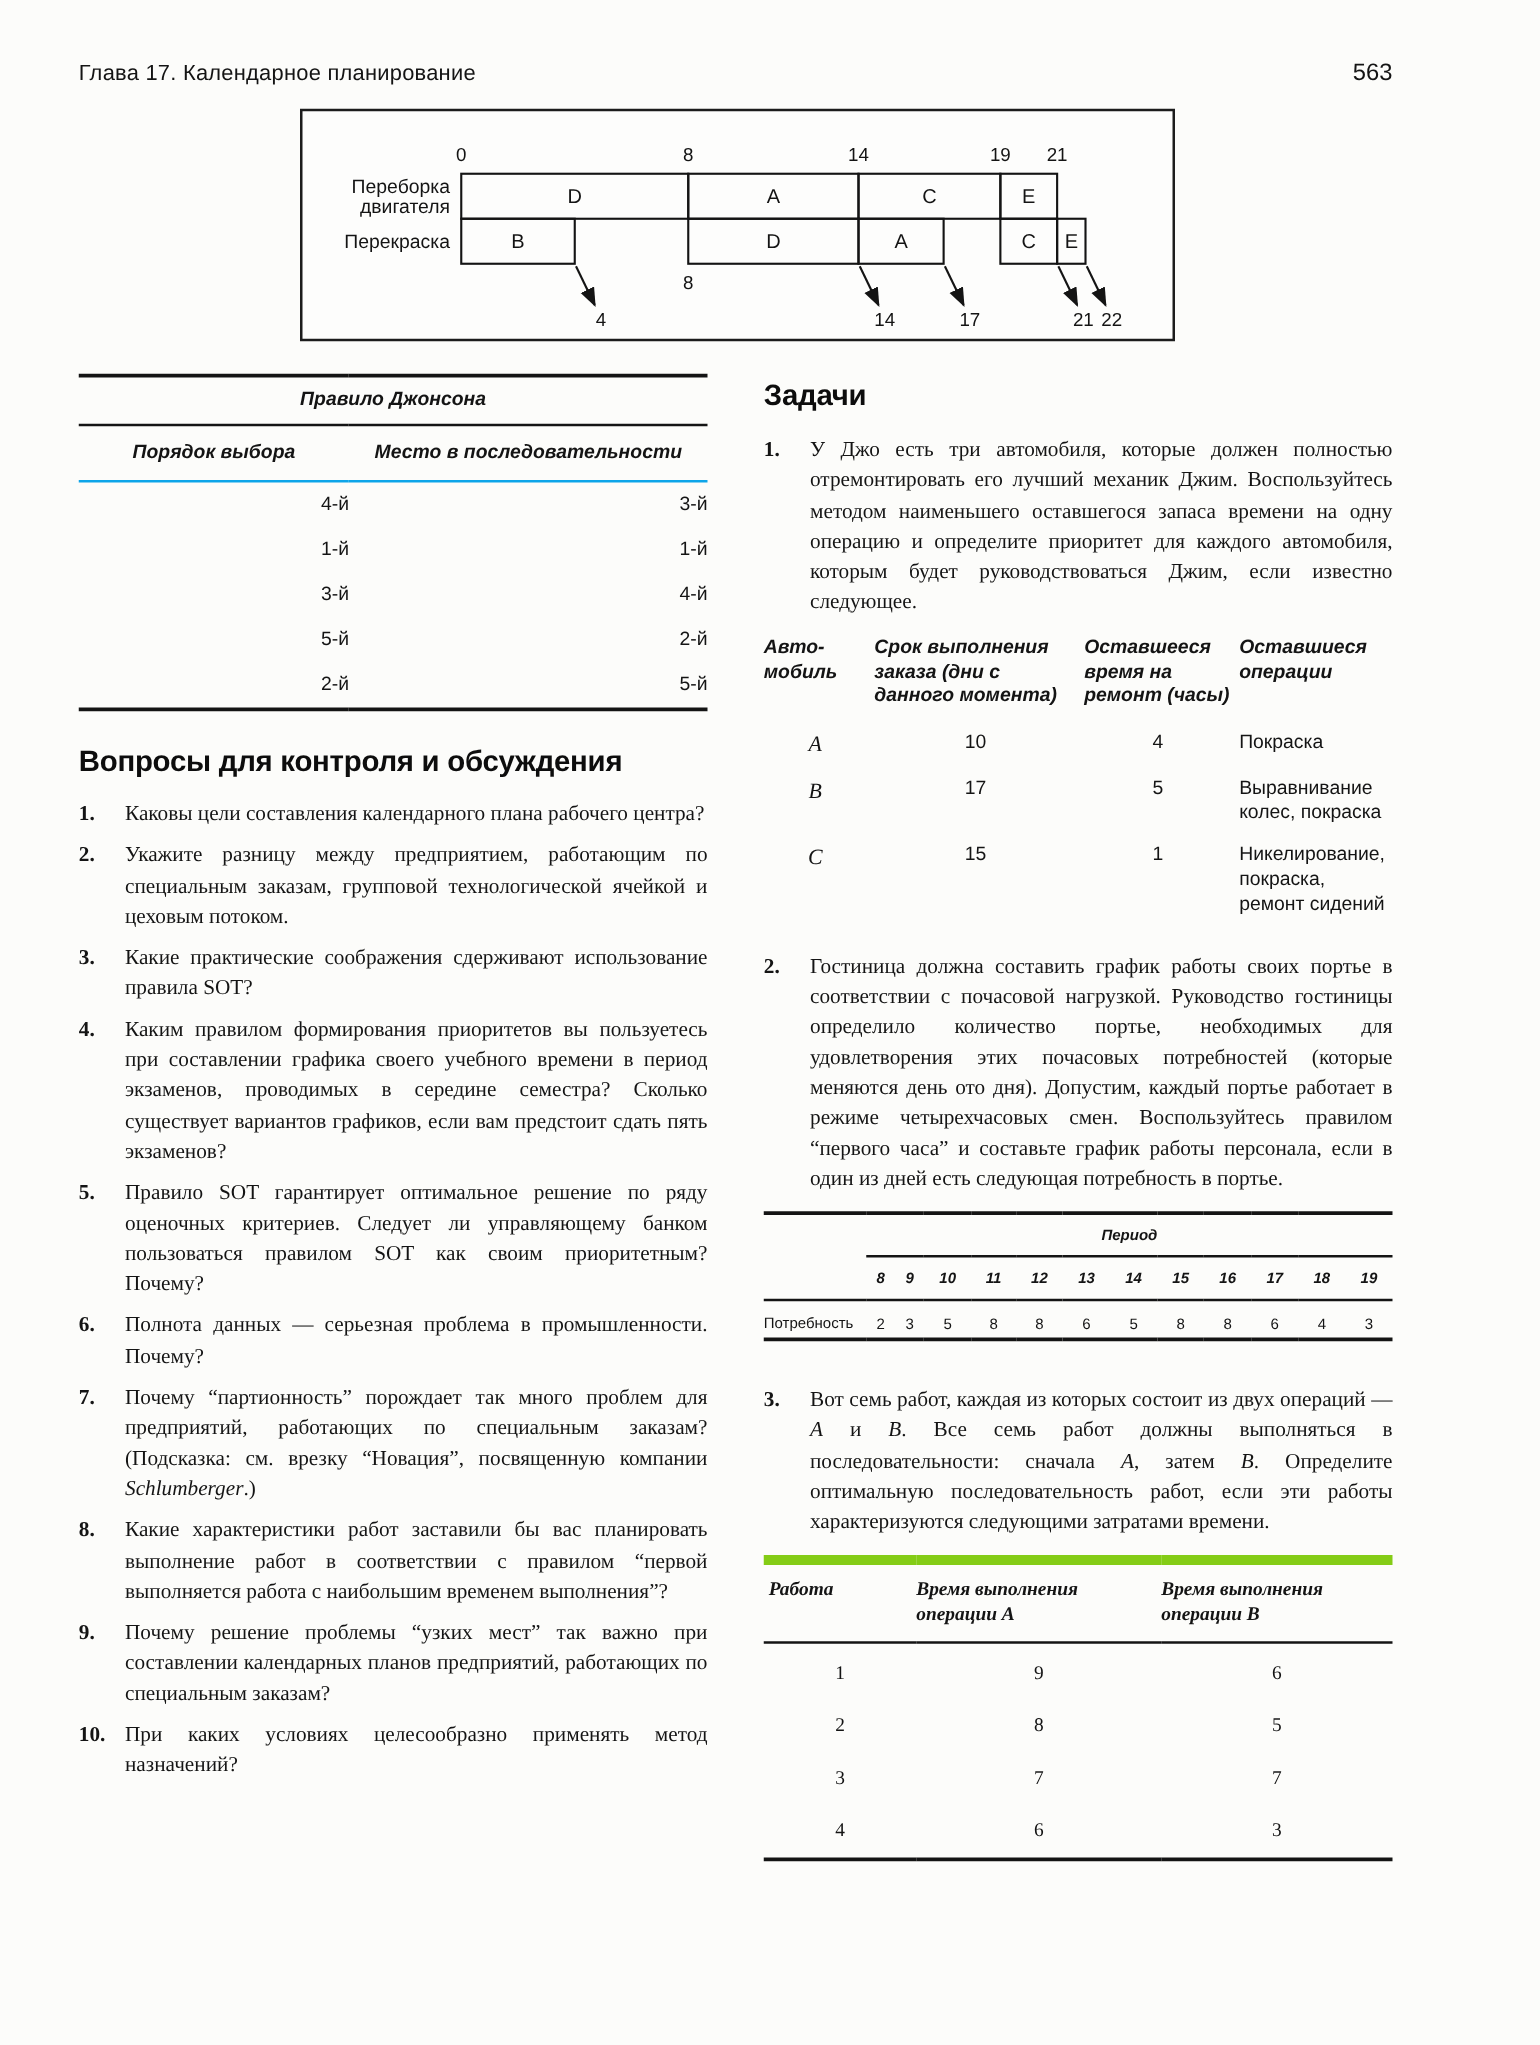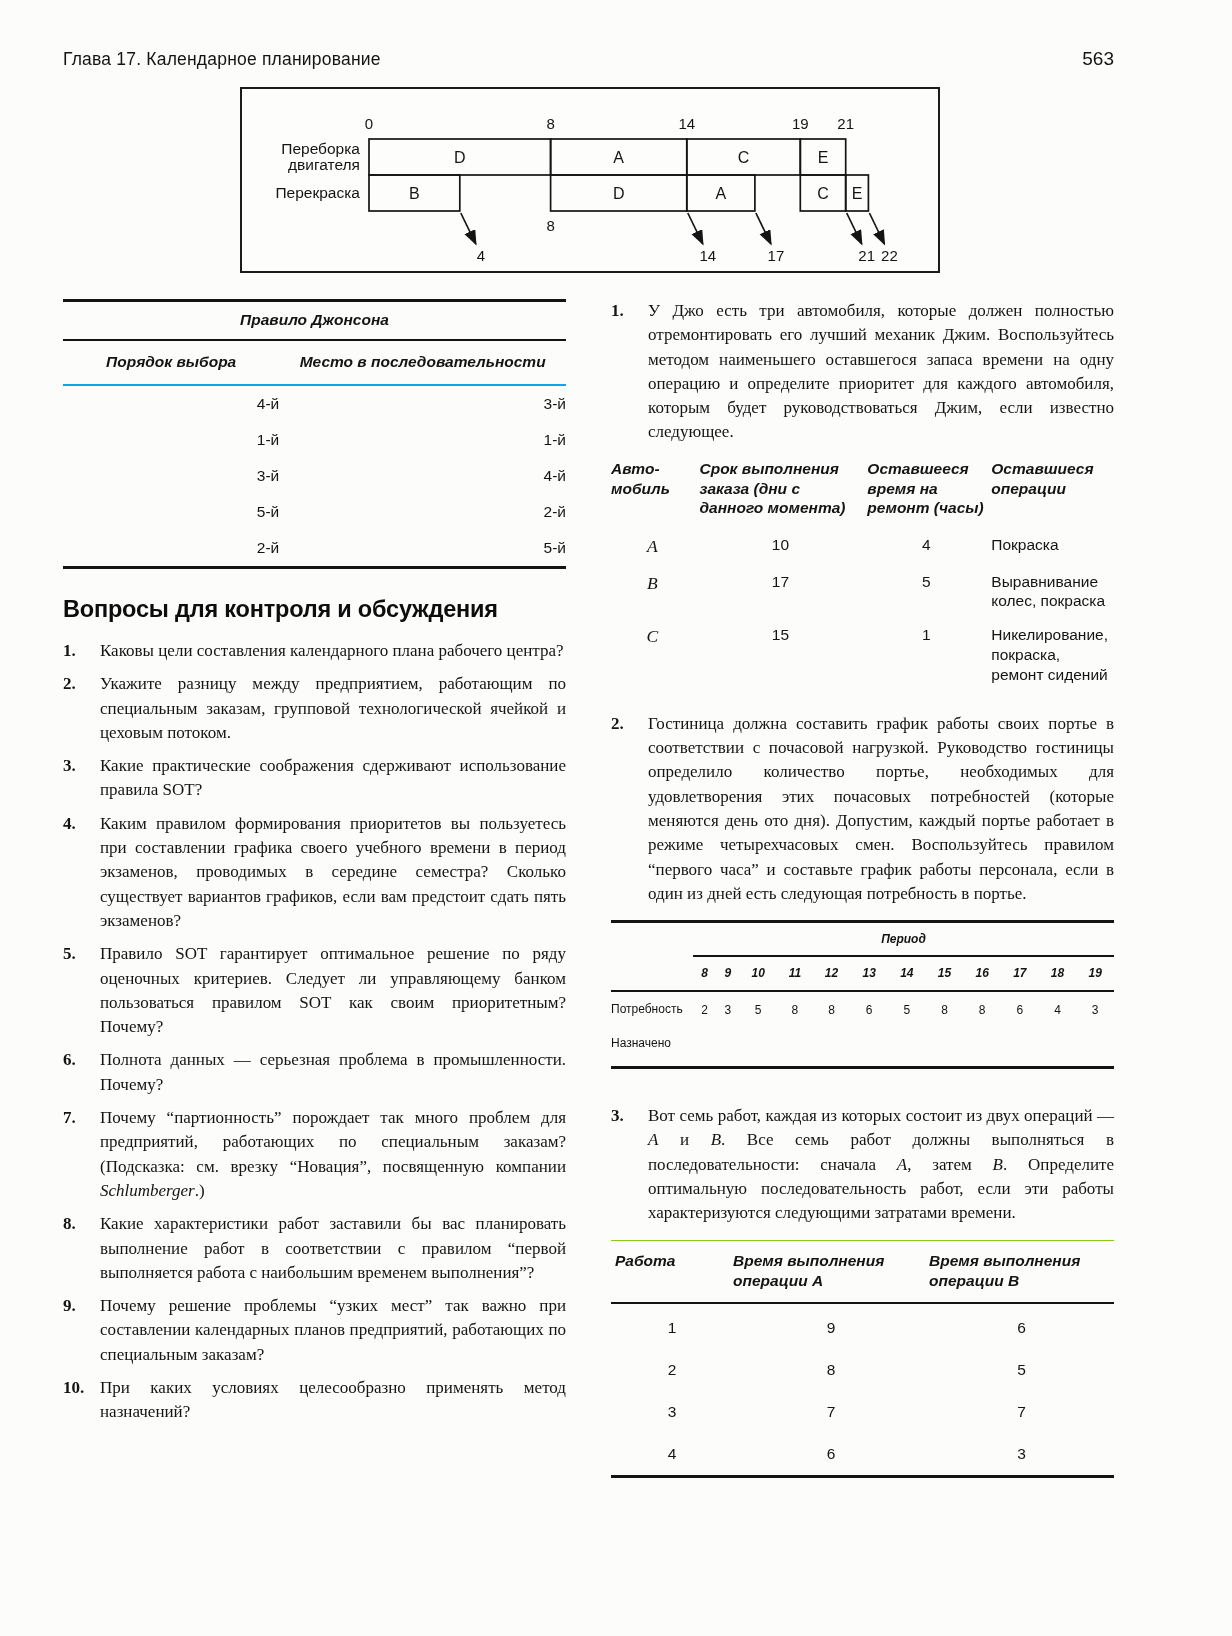--- a/index.html
+++ b/index.html
@@ -54,22 +54,22 @@
     border-bottom:3px solid #141414; font-family:Liberation Sans, sans-serif; font-size:12px;}
   .period .group-head{text-align:center; font-weight:bold; font-style:italic;
     border-bottom:2px solid #141414; padding:9px 0;}
   .period th.hr-num{font-weight:bold; font-style:italic; text-align:center;
     padding:9px 2px 10px; border-bottom:2px solid #141414;}
   .period td.hr-spacer{border-bottom:2px solid #141414;}
   .period td.row-label{text-align:left; padding:10px 0 4px; line-height:1.25;}
   .period td.demand{ text-align:center; padding:10px 0 4px;}
   .period td.empty-row{padding:15px 0;}
   
-  .jobs{width:100%; margin:14px 0 0; border-top:1px solid #84cc16;
-    border-bottom:3px solid #141414; font-family:Liberation Sans, sans-serif; font-size:15.5px;}
+  .jobs{width:100%; margin:14px 0 0; border-top:8px solid #84cc16;
+    border-bottom:3px solid #141414; font-family:Liberation Serif, serif; font-size:15.5px;}
   .jobs th{font-weight:bold; font-style:italic; text-align:left; vertical-align:top;
     line-height:1.3; padding:10px 4px 11px 0; border-bottom:2px solid #141414;}
   .jobs th:first-child{padding-left:4px;}
   .jobs td{text-align:center; padding:12px 0;}
   .jobs tr:first-child td{padding-top:15px;}
   i.lat{font-family:"Liberation Serif", serif;}
 </style>
 </head>
 <body>
 
@@ -206,20 +206,21 @@
           </div>
           <div class="q-item">
             <span class="q-num">10.</span>
             <span class="q-text">При каких условиях целесообразно применять метод назначений?</span>
           </div>
         </div>
     </div>
 
     <div class="col right">
 
+      <h2 class="section-heading tasks">Задачи</h2>
 
       <div class="problem">
         <span class="p-num">1.</span>
         <span class="p-text">У Джо есть три автомобиля, которые должен полностью отремонтировать его лучший механик Джим. Воспользуйтесь методом наименьшего оставшегося запаса времени на одну операцию и определите приоритет для каждого автомобиля, которым будет руководствоваться Джим, если известно следующее.</span>
       </div>
 
       <table class="cars">
         <colgroup>
             <col style="width:90px">
             <col style="width:172px">
@@ -305,35 +306,20 @@
               <td class="demand">8</td>
               <td class="demand">8</td>
               <td class="demand">6</td>
               <td class="demand">5</td>
               <td class="demand">8</td>
               <td class="demand">8</td>
               <td class="demand">6</td>
               <td class="demand">4</td>
               <td class="demand">3</td>
             </tr>
-            <tr>
-              <td class="row-label empty-row">Назначено</td>
-              <td class="empty-row"></td>
-              <td class="empty-row"></td>
-              <td class="empty-row"></td>
-              <td class="empty-row"></td>
-              <td class="empty-row"></td>
-              <td class="empty-row"></td>
-              <td class="empty-row"></td>
-              <td class="empty-row"></td>
-              <td class="empty-row"></td>
-              <td class="empty-row"></td>
-              <td class="empty-row"></td>
-              <td class="empty-row"></td>
-            </tr>
           </tbody>
         </table>
 
       <div class="problem">
         <span class="p-num">3.</span>
         <span class="p-text"><span>Вот семь работ, каждая из которых состоит из двух операций — </span><i class="lat">A</i><span> и </span><i class="lat">B</i><span>. Все семь работ должны выполняться в последовательности: сначала </span><i class="lat">A</i><span>, затем </span><i class="lat">B</i><span>. Определите оптимальную последовательность работ, если эти работы характеризуются следующими затратами времени.</span></span>
       </div>
 
       <table class="jobs">
         <colgroup>

